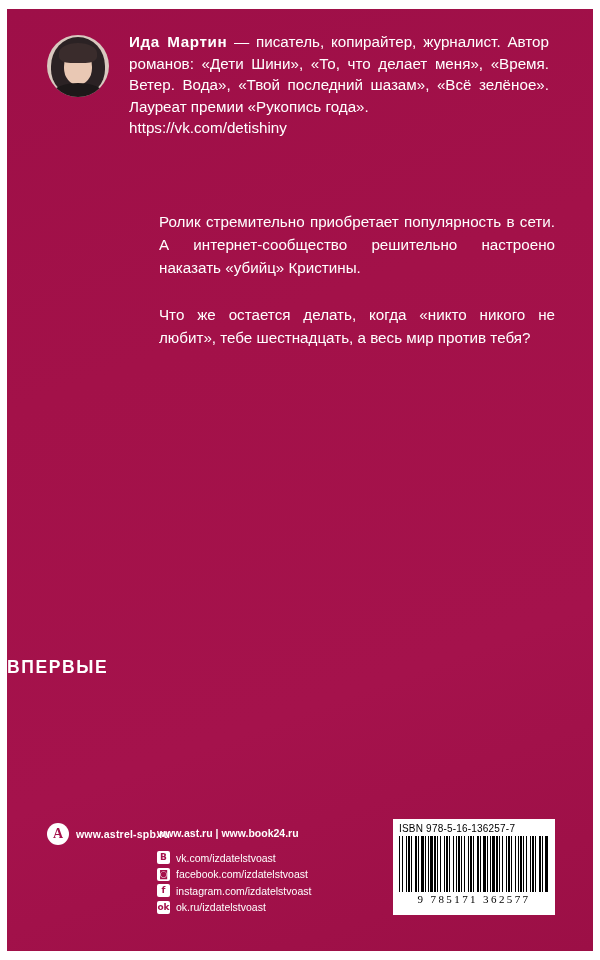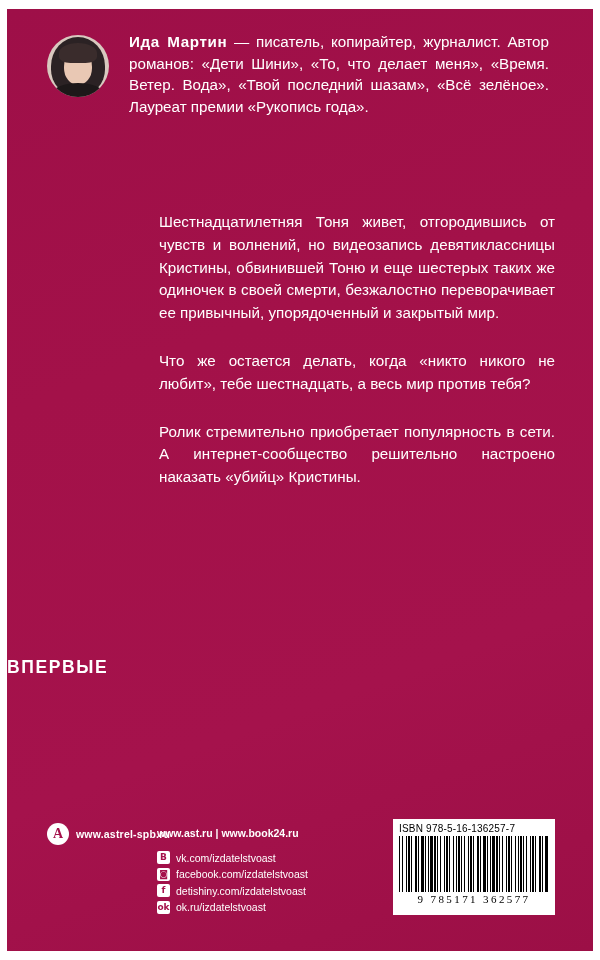--- a/index.html
+++ b/index.html
@@ -242,27 +242,27 @@
 
   <div class="author-block">
     <div class="avatar">
       <div class="hair-back"></div>
       <div class="face"></div>
       <div class="hair-front"></div>
       <div class="shoulders"></div>
     </div>
     <div class="author-text">
       <span class="author-name">Ида Мартин</span><span> — писатель, копирайтер, журналист. Автор романов: «Дети Шини», «То, что делает меня», «Время. Ветер. Вода», «Твой последний шазам», «Всё зелёное». Лауреат премии «Рукопись года».</span>
+      <span class="author-link">https://vk.com/detishiny</span>
     </div>
   </div>
 
   <div class="blurb">
-    <p>Шестнадцатилетняя Тоня живет, отгородившись от чувств и волнений, но видеозапись девятиклассницы Кристины, обвинившей Тоню и еще шестерых таких же одиночек в своей смерти, безжалостно переворачивает ее привычный, упорядоченный и закрытый мир.</p>
+    <p>Ролик стремительно приобретает популярность в сети. А интернет-сообщество решительно настроено наказать «убийц» Кристины.</p>
     <p>Что же остается делать, когда «никто никого не любит», тебе шестнадцать, а весь мир против тебя?</p>
-    <p>Ролик стремительно приобретает популярность в сети. А интернет-сообщество решительно настроено наказать «убийц» Кристины.</p>
   </div>
 
   <div class="highlight">
     <div class="line1">ВПЕРВЫЕ</div>
   </div>
 
   <div class="footer">
 
     <div class="publisher">
       <div class="pub-logo">A</div>
@@ -275,21 +275,21 @@
       <div class="social-row">
         <span class="social-icon">B</span>
         <span>vk.com/izdatelstvoast</span>
       </div>
       <div class="social-row">
         <span class="social-icon">◙</span>
         <span>facebook.com/izdatelstvoast</span>
       </div>
       <div class="social-row">
         <span class="social-icon">f</span>
-        <span>detishiny.com/izdatelstvoast</span>
+        <span>instagram.com/izdatelstvoast</span>
       </div>
       <div class="social-row">
         <span class="social-icon">ok</span>
         <span>ok.ru/izdatelstvoast</span>
       </div>
     </div>
 
     <div class="isbn-box">
       <div class="isbn-text">ISBN 978-5-16-136257-7</div>
       <div class="barcode" id="barcode">

